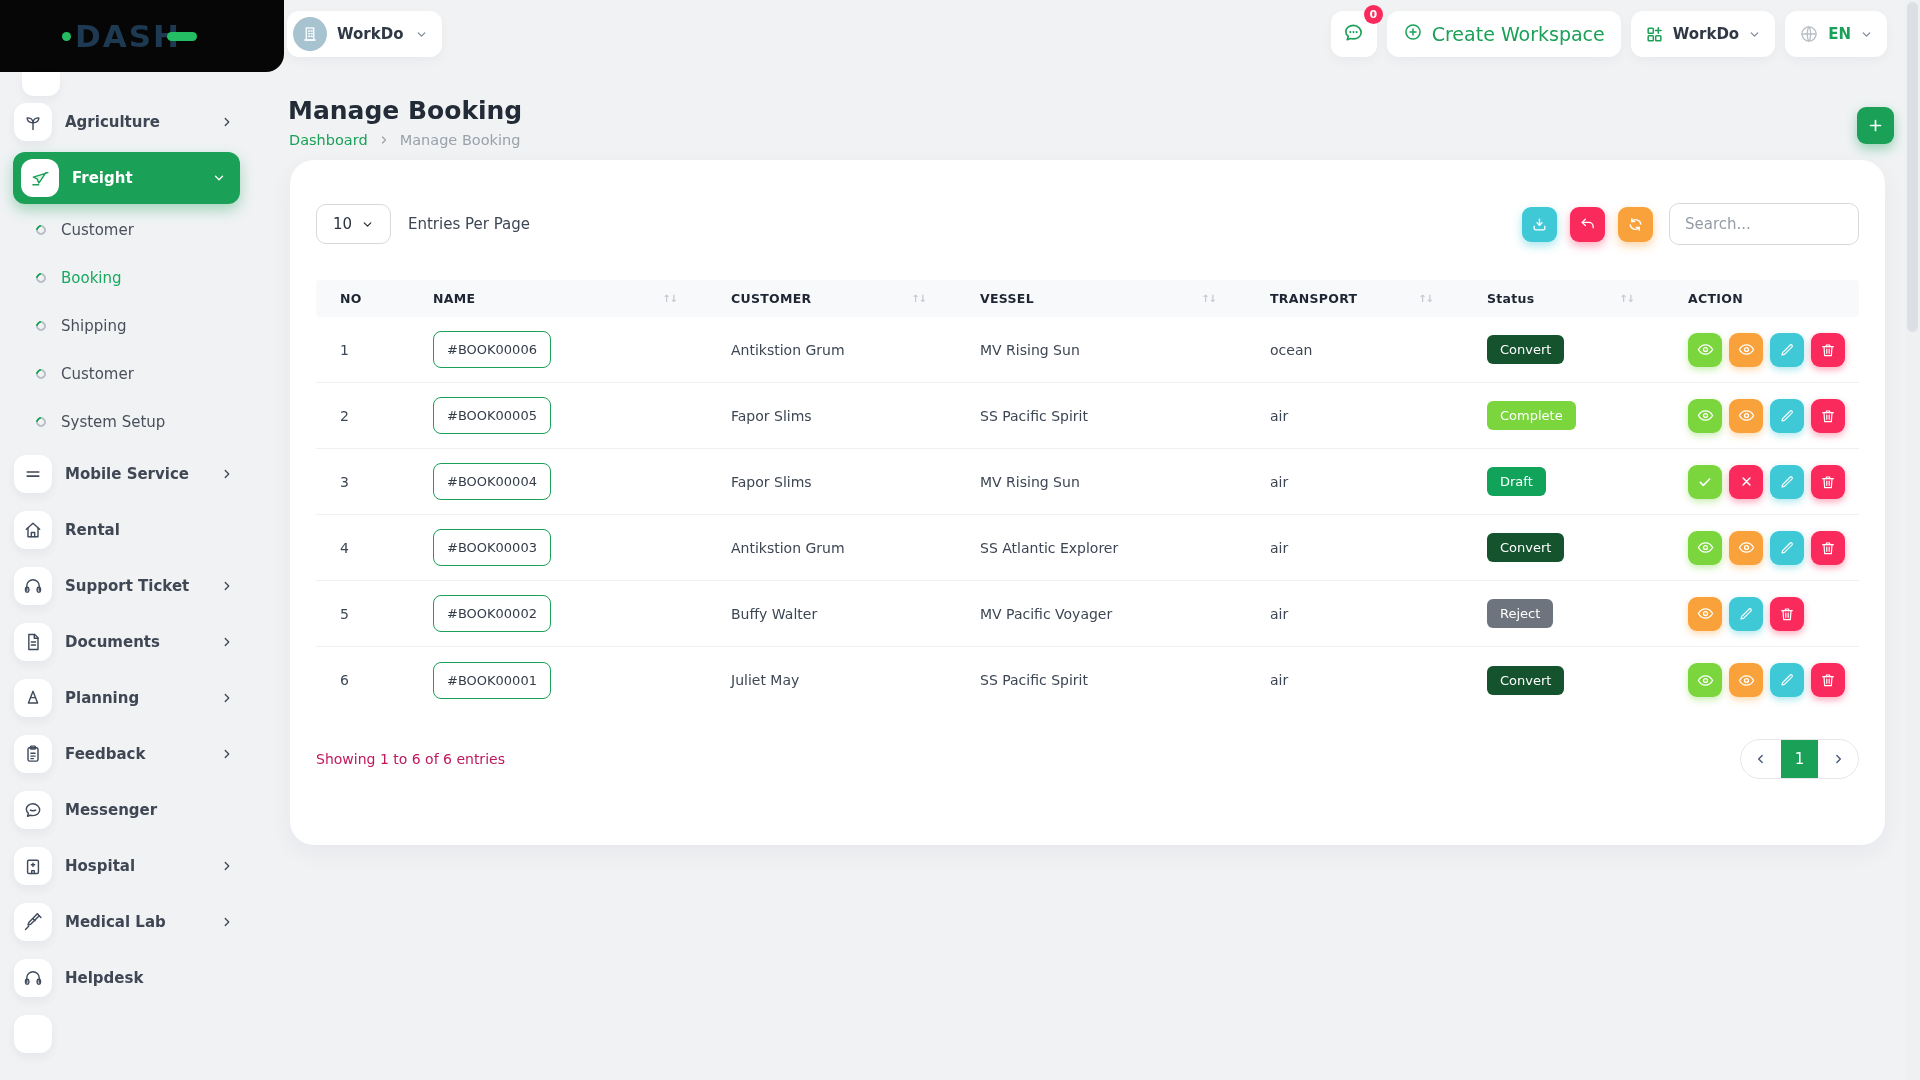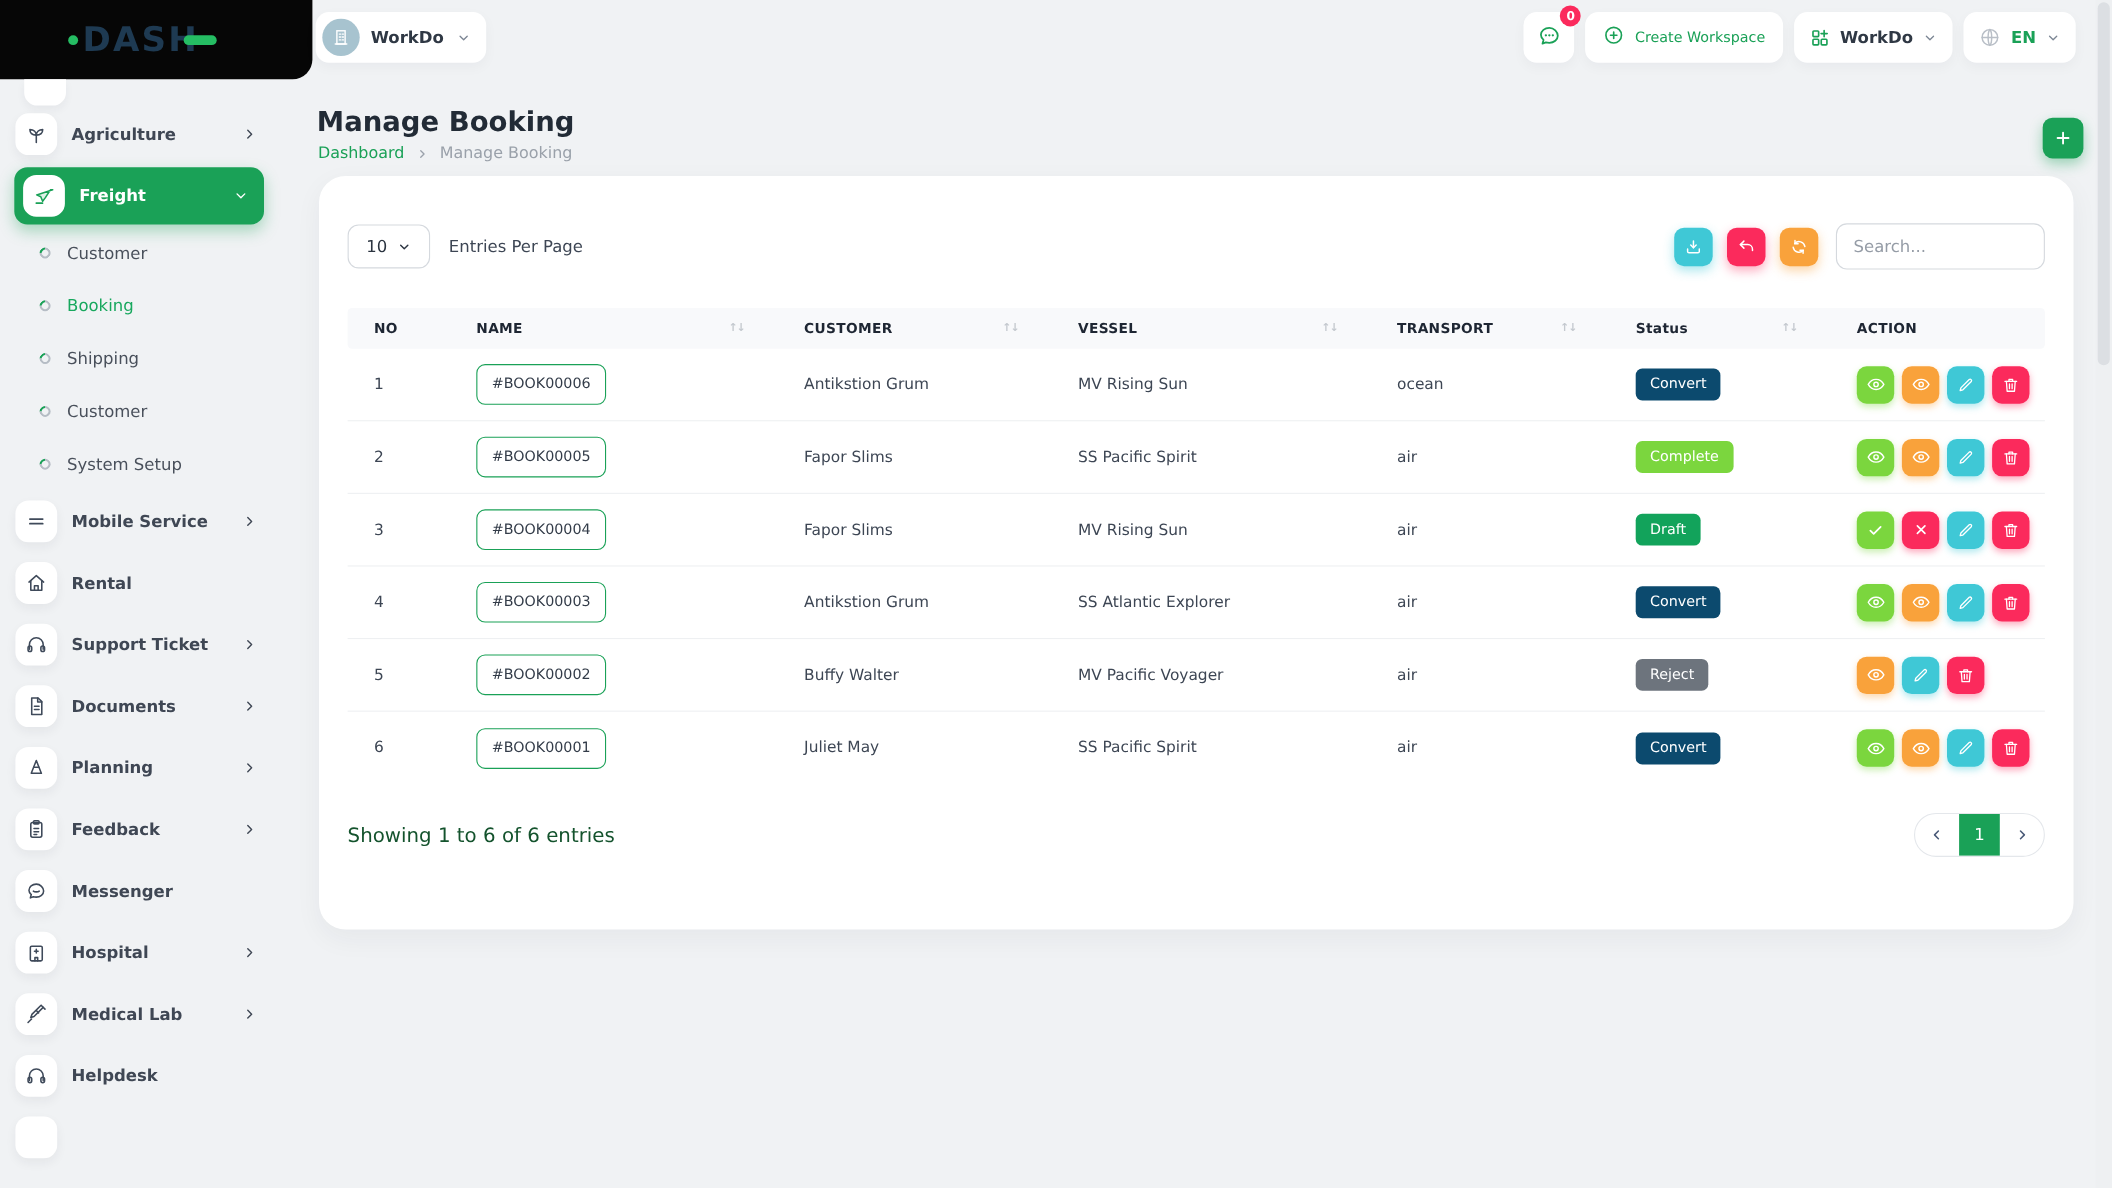--- a/index.html
+++ b/index.html
@@ -36,21 +36,21 @@
   
   .chip { background:#fff; border-radius:12px; height:46px; display:flex; align-items:center; box-shadow:0 4px 12px rgba(31,37,59,.04); cursor:pointer; }
   .ws-chip { position:absolute; left:287px; top:11px; padding:5px 14px 5px 6px; }
   .avatar { width:34px; height:34px; border-radius:50%; background:#a7c3cf; display:flex; align-items:center; justify-content:center; color:#fff; }
   .ws-chip .t { font-size:15px; font-weight:600; color:#2f3844; margin:0 12px 0 10px; }
   .chev { color:#7c8694; display:flex; }
   .topbar-right { position:absolute; top:11px; right:33px; display:flex; gap:10px; }
   .chat-chip { width:46px; justify-content:center; position:relative; color:#1aa157; }
   .badge { position:absolute; top:-6px; right:-6px; min-width:19px; height:19px; border-radius:10px; background:#fb2a5c; color:#fff; font-size:11px; font-weight:700; display:flex; align-items:center; justify-content:center; padding:0 5px; }
   .create-chip { padding:0 16px; gap:9px; color:#1aa157; }
-  .create-chip .t { font-size:13px; font-weight:500; color:#1aa157; }
+  .create-chip .t { font-size:19px; font-weight:500; color:#1aa157; }
   .app-chip { padding:0 14px; gap:9px; }
   .app-chip .t { font-size:15px; font-weight:600; color:#2f3844; }
   .lang-chip { padding:0 14px; gap:9px; }
   .lang-chip .t { font-size:15px; font-weight:600; color:#1aa157; }
   .globe { color:#b9bfc7; display:flex; }
 
   
   .page-title { position:absolute; left:288px; top:96px; font-size:25px; font-weight:700; color:#222b36; }
   .breadcrumb { position:absolute; left:289px; top:132px; display:flex; align-items:center; gap:10px; font-size:14.5px; }
   .breadcrumb .link { color:#1aa157; cursor:pointer; }
@@ -77,34 +77,34 @@
   .table { margin:36px 26px 0 26px; }
   .trow { display:grid; grid-template-columns:93px 298px 249px 290px 217px 201px 1fr; align-items:center; }
   .thead { background:#f8f9fb; height:37px; border-radius:4px; }
   .th { font-size:12.5px; font-weight:700; color:#1e2633; letter-spacing:.3px; padding-left:24px; display:flex; align-items:center; justify-content:space-between; }
   .th .sort { color:#c4c9cf; font-size:10px; letter-spacing:-1px; margin-right:30px; cursor:pointer; }
   .tr { height:66px; border-bottom:1px solid #eef0f2; }
   .tr:last-child { border-bottom:none; }
   .td { font-size:14px; color:#3d4654; padding-left:24px; }
   .name-pill { display:inline-block; border:1px solid #1aa157; border-radius:8px; background:#fff; padding:10px 13px; font-size:13px; color:#333c49; cursor:pointer; }
   .status-badge { display:inline-block; border-radius:6px; padding:7px 13px; font-size:13px; color:#fff; }
-  .status-badge[data-status="Convert"] { background:#0c4a6e; }
+  .status-badge[data-status="Convert"] { background:#14532d; }
   .status-badge[data-status="Complete"] { background:#7bd63e; }
   .status-badge[data-status="Draft"] { background:#12a35b; }
   .status-badge[data-status="Reject"] { background:#6d747d; }
   .actions { display:flex; gap:7px; }
   .ab { width:34px; height:34px; border-radius:9px; border:none; display:flex; align-items:center; justify-content:center; cursor:pointer; color:#fff; }
   .ab.lime { background:#7bd63e; box-shadow:0 3px 7px rgba(123,214,62,.4); }
   .ab.orange { background:#f9a23b; box-shadow:0 3px 7px rgba(249,162,59,.4); }
   .ab.cyan { background:#3fc8d6; box-shadow:0 3px 7px rgba(63,200,214,.4); }
   .ab.pink { background:#fb2a5c; box-shadow:0 3px 7px rgba(251,42,92,.4); }
 
   
   .card-footer { display:flex; align-items:center; margin:26px 26px 0 26px; }
-  .summary { font-size:18px; color:#14532d; }
+  .summary { font-size:14px; color:#be185d; }
   .pagination { margin-left:auto; display:flex; height:40px; border:1px solid #e4e7eb; border-radius:20px; overflow:hidden; background:#fff; }
   .pg { width:40px; display:flex; align-items:center; justify-content:center; color:#4a5a78; cursor:pointer; }
   .pg.page { width:37px; background:#1aa157; color:#fff; font-size:15px; }
 </style>
 </head>
 <body>
 
 <div class="logo-area">
   <div class="logo">
     <span class="dot"></span>

